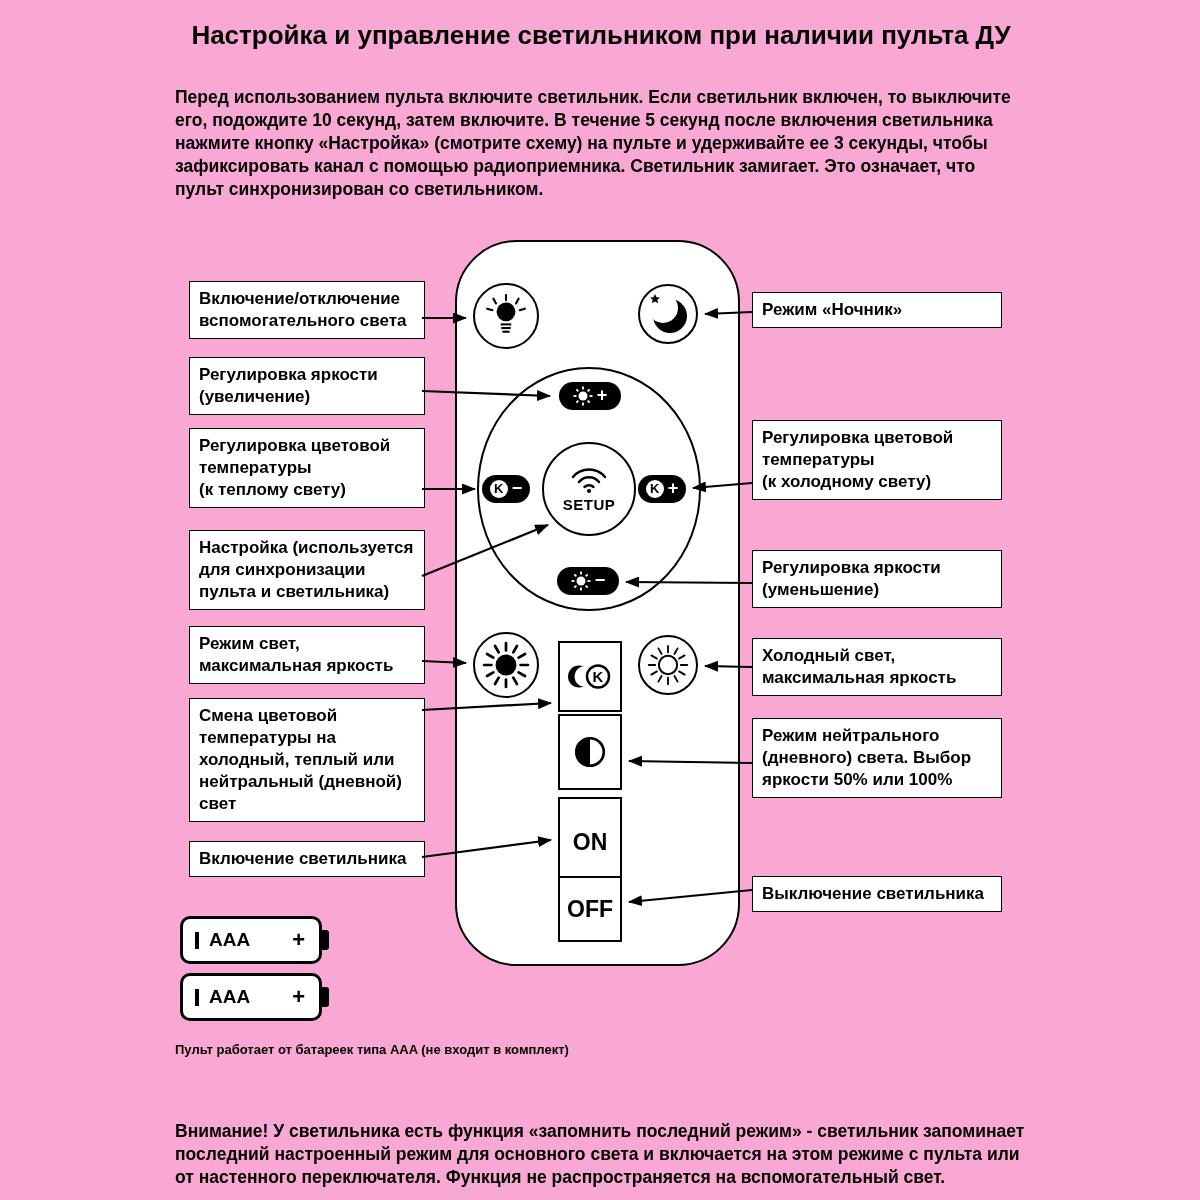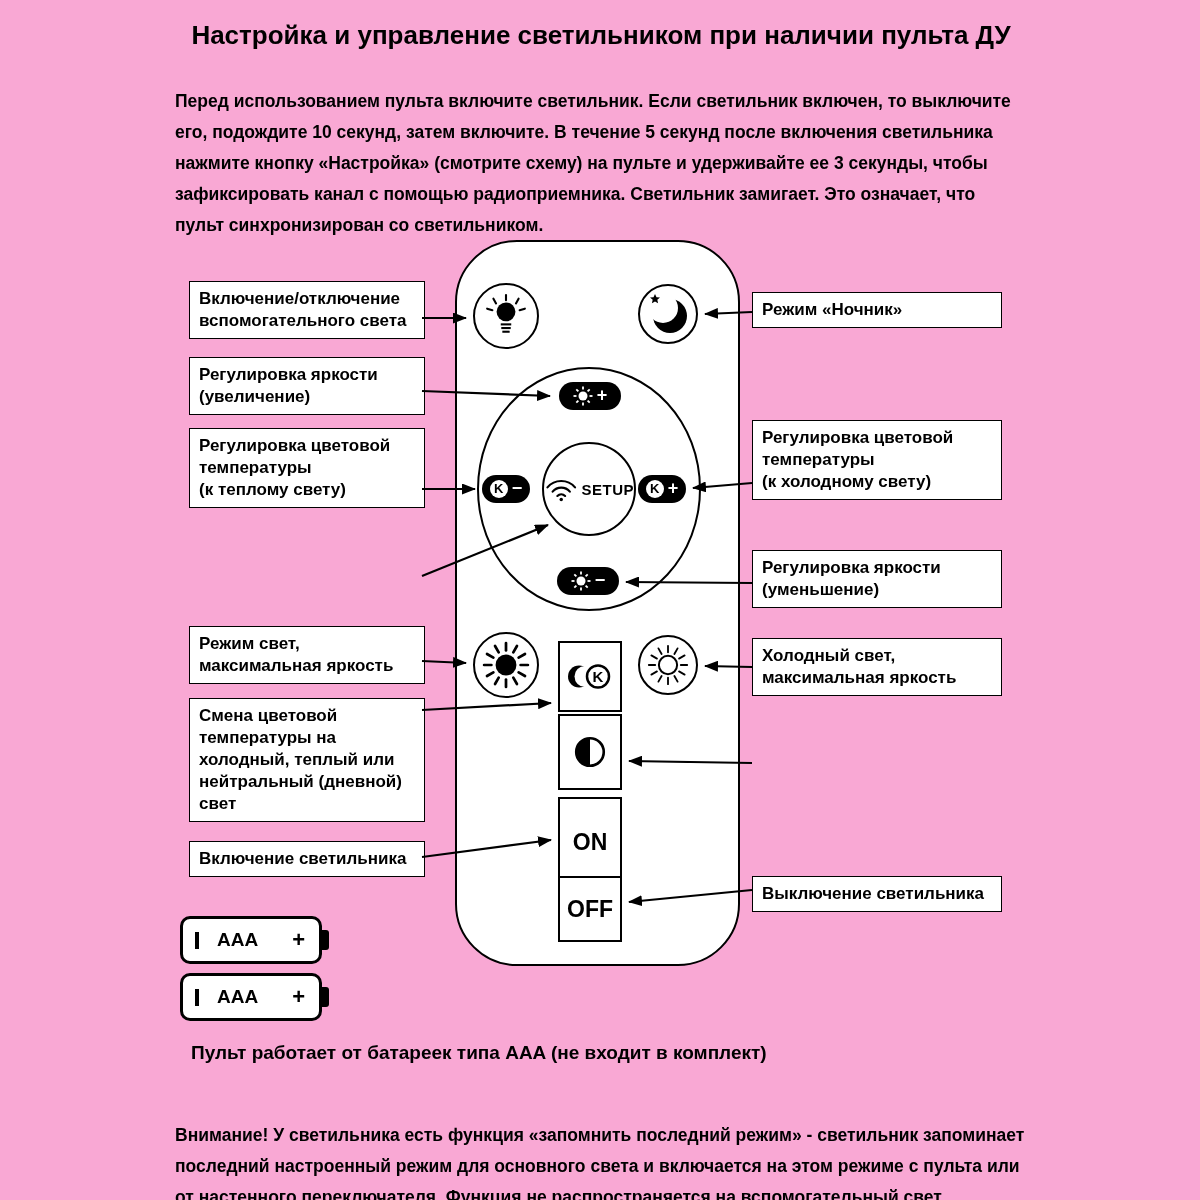--- a/index.html
+++ b/index.html
@@ -3,24 +3,24 @@
 <meta charset="utf-8">
 <style>
   * { box-sizing: border-box; margin: 0; padding: 0; }
   html,body { background:#fff; }
   .page {
     position: relative; width: 1200px; height: 1200px; background: #f9a8d4;
     font-family: "Liberation Sans", sans-serif; font-weight: 700; color: #000;
     overflow: hidden;
   }
   .title { position:absolute; left:175px; top:20px; width:852px; text-align:center; font-size:26px; }
-  .para  { position:absolute; left:175px; width:852px; font-size:17.5px; line-height:31px; }
+  .para  { position:absolute; left:175px; width:852px; font-size:17.5px; line-height:23px; }
   .intro { top:86px; }
   .warning { top:1086px;margin-top:34px; }
-  .note { position:absolute; left:191px; top:1042px; font-size:19px; }
+  .note { position:absolute; left:175px; top:1042px; font-size:13px; }
 
   .callout {
     position:absolute; border:1.5px solid #000; background:#fff; z-index:10;
     padding:6px 9px; font-size:17px; line-height:1.3; white-space:pre-line;
   }
   .callout.cl { left:189px; width:236px; }
   .callout.cr { left:752px; width:250px; }
 
   .remote {
     position:absolute; left:455px; top:240px; width:285px; height:726px;
@@ -39,39 +39,39 @@
     display:flex; align-items:center; justify-content:center; gap:4px; z-index:4;
   }
   .k-badge {
     width:18px; height:18px; background:#fff; color:#000; border-radius:50%;
     font-size:13px; line-height:18px; text-align:center; flex:0 0 auto;
   }
   .sign { font-size:18px; line-height:1; margin-top:-2px; }
   .setup {
     position:absolute; left:542px; top:442px; width:94px; height:94px;
     border:2.5px solid #000; border-radius:50%; background:#fff; z-index:5;
-    display:flex; flex-direction:row; align-items:center; justify-content:center; gap:3px;
+    display:flex; flex-direction:column; align-items:center; justify-content:center; gap:3px;
   }
   .setup-label { font-size:15px; letter-spacing:.5px; }
   .rect-btn {
     position:absolute; left:558px; width:64px; border:2.5px solid #000; background:#fff;
     display:flex; align-items:center; justify-content:center; font-size:23px; z-index:4;
   }
   .arrows { position:absolute; left:0; top:0; z-index:30; pointer-events:none; }
 
   .battery {
     position:absolute; left:180px; width:142px; height:48px; border:3px solid #000;
     border-radius:10px; background:#fff; display:flex; align-items:center;
   }
   .battery::after {
     content:""; position:absolute; right:-10px; top:50%; transform:translateY(-50%);
     width:8px; height:20px; background:#000; border-radius:0 3px 3px 0;
   }
   .bat-minus { width:4px; height:17px; background:#000; margin-left:12px; }
-  .bat-type  { font-size:19px; margin-left:18px; }
+  .bat-type  { font-size:19px; margin-left:10px; }
   .bat-plus  { font-size:22px; margin-left:auto; margin-right:14px; }
 </style>
 </head>
 <body>
 
 <div class="page">
 
   <div class="title">Настройка и управление светильником при наличии пульта ДУ</div>
   <div class="para intro">Перед использованием пульта включите светильник. Если светильник включен, то выключите его, подождите 10 секунд, затем включите. В течение 5 секунд после включения светильника нажмите кнопку «Настройка» (смотрите схему) на пульте и удерживайте ее 3 секунды, чтобы зафиксировать канал с помощью радиоприемника. Светильник замигает. Это означает, что пульт синхронизирован со светильником.</div>
 
@@ -219,37 +219,43 @@
   <div class="rect-btn" style="top:797px;height:90px">ON</div>
   <div class="rect-btn" style="top:876px;height:66px">OFF</div>
 
   <div class="callout cl" style="top:281px">Включение/отключение
 вспомогательного света</div>
   <div class="callout cl" style="top:357px">Регулировка яркости
 (увеличение)</div>
   <div class="callout cl" style="top:428px">Регулировка цветовой
 температуры
 (к теплому свету)</div>
+  <div class="callout cl" style="top:530px">Настройка (используется
+для синхронизации
+пульта и светильника)</div>
   <div class="callout cl" style="top:626px">Режим свет,
 максимальная яркость</div>
   <div class="callout cl" style="top:698px">Смена цветовой
 температуры на
 холодный, теплый или
 нейтральный (дневной)
 свет</div>
   <div class="callout cl" style="top:841px">Включение светильника</div>
 
   <div class="callout cr" style="top:292px">Режим «Ночник»</div>
   <div class="callout cr" style="top:420px">Регулировка цветовой
 температуры
 (к холодному свету)</div>
   <div class="callout cr" style="top:550px">Регулировка яркости
 (уменьшение)</div>
   <div class="callout cr" style="top:638px">Холодный свет,
 максимальная яркость</div>
+  <div class="callout cr" style="top:718px">Режим нейтрального
+(дневного) света. Выбор
+яркости 50% или 100%</div>
   <div class="callout cr" style="top:876px">Выключение светильника</div>
 
   <svg class="arrows" width="1200" height="1200">
     <defs>
       <marker id="ah" markerUnits="userSpaceOnUse" markerWidth="14" markerHeight="11" refX="13" refY="5.5" orient="auto">
         <path d="M0 0 L14 5.5 L0 11 Z" fill="#000"></path>
       </marker>
     </defs>
     <g stroke="#000" stroke-width="2.2" marker-end="url(#ah)">
       <line x1="422" y1="318" x2="466" y2="318"></line>

